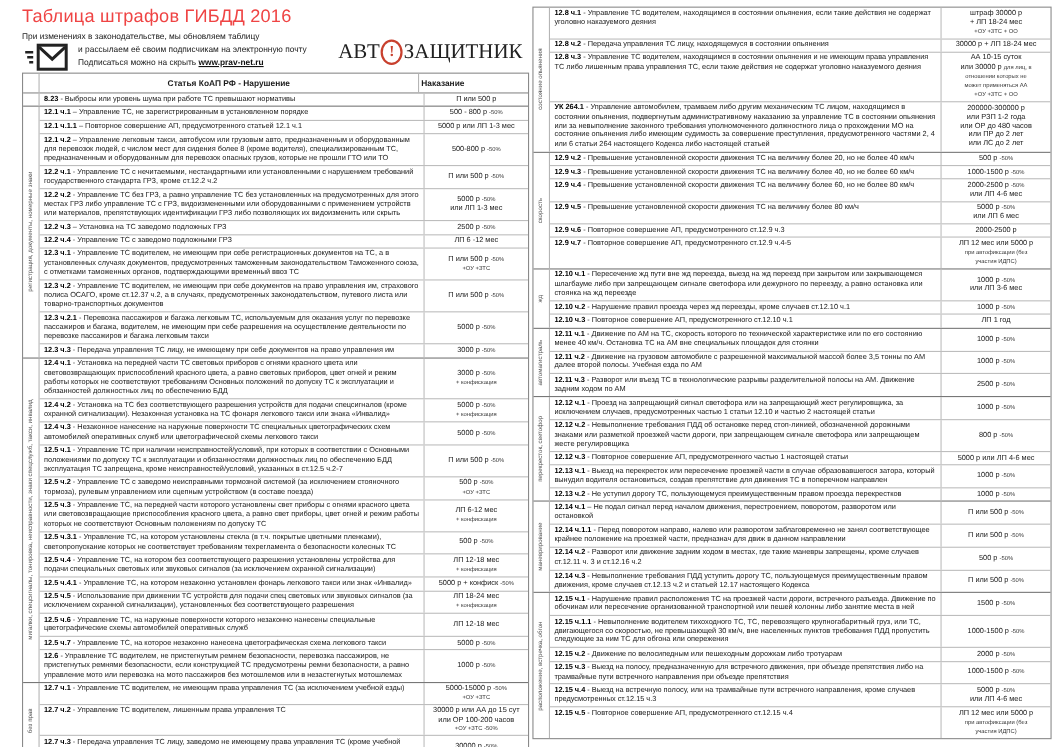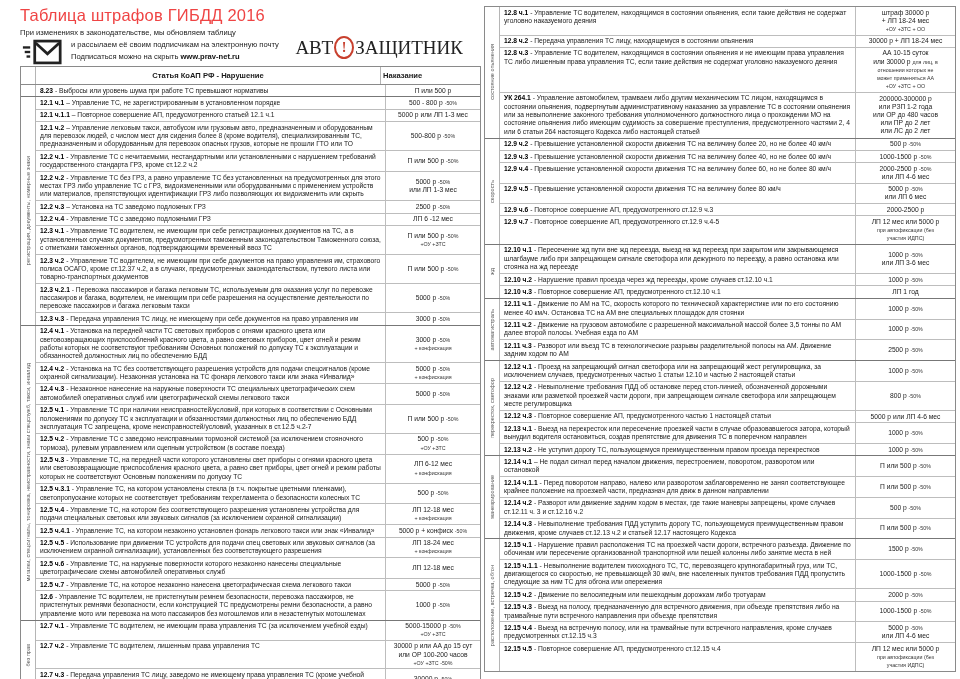--- a/index.html
+++ b/index.html
@@ -9,22 +9,22 @@
   #left-col{left:20px;width:461px;}
   #right-col{left:484px;width:472px;}
 
   
   .hdr{position:relative;height:60px;}
   .title{font-size:16.5px;font-weight:normal;color:#ef4444;letter-spacing:.2px;}
   .sub1{font-size:7.6px;margin-top:3px;color:#222;}
   .subrow{display:flex;align-items:flex-start;margin-top:2px;}
   .mailicon{width:40px;height:26px;margin-left:2px;flex:0 0 auto;}
   .subtexts{font-size:7.6px;line-height:1.55;margin-left:9px;color:#222;}
-  .site{font-weight:bold;color:#111;cursor:pointer;}
-  .logo{position:absolute;right:18px;top:30px;font-family:"Liberation Serif",serif;
+  .site{font-weight:bold;text-decoration:underline;color:#111;cursor:pointer;}
+  .logo{position:absolute;right:6px;top:30px;font-family:"Liberation Serif",serif;
         font-size:19px;color:#222;display:flex;align-items:center;white-space:nowrap;justify-content:flex-end;}
   .logocircle{display:inline-flex;align-items:center;justify-content:center;
         width:16px;height:19px;border:2px solid #c8402e;border-radius:50%;
         margin:0 1px;font-weight:bold;color:#c8402e;font-size:14px;line-height:1;}
 
   
   .table{border:1px solid #8a8a8a;background:#fff;}
   .thead{display:flex;border-bottom:1px solid #8a8a8a;font-weight:bold;font-size:7.6px;}
   .thead .strip{width:14px;border-right:1px solid #b5b5b5;}
   .thead .thc-art{flex:1;text-align:center;padding:4px 2px;}

